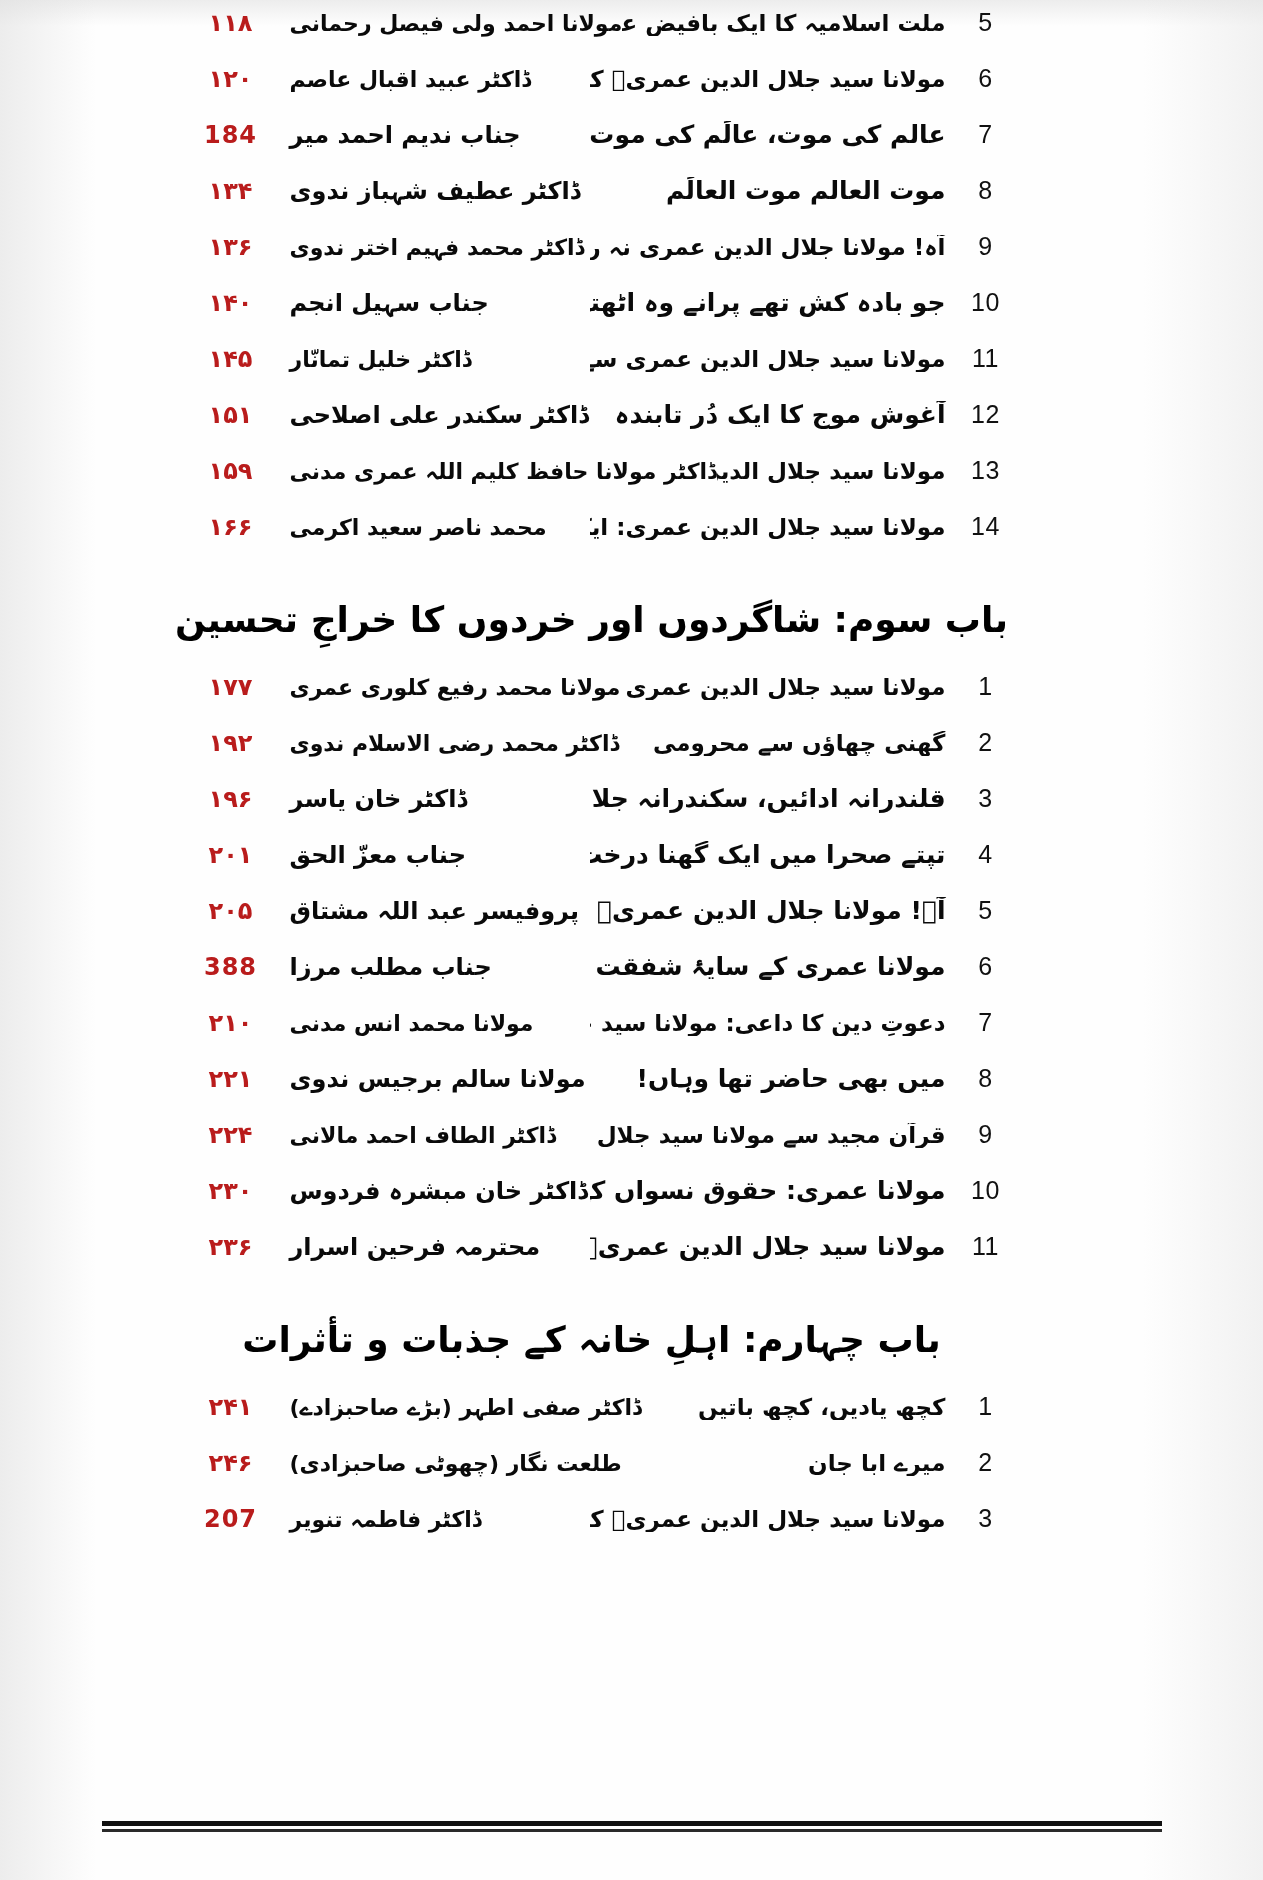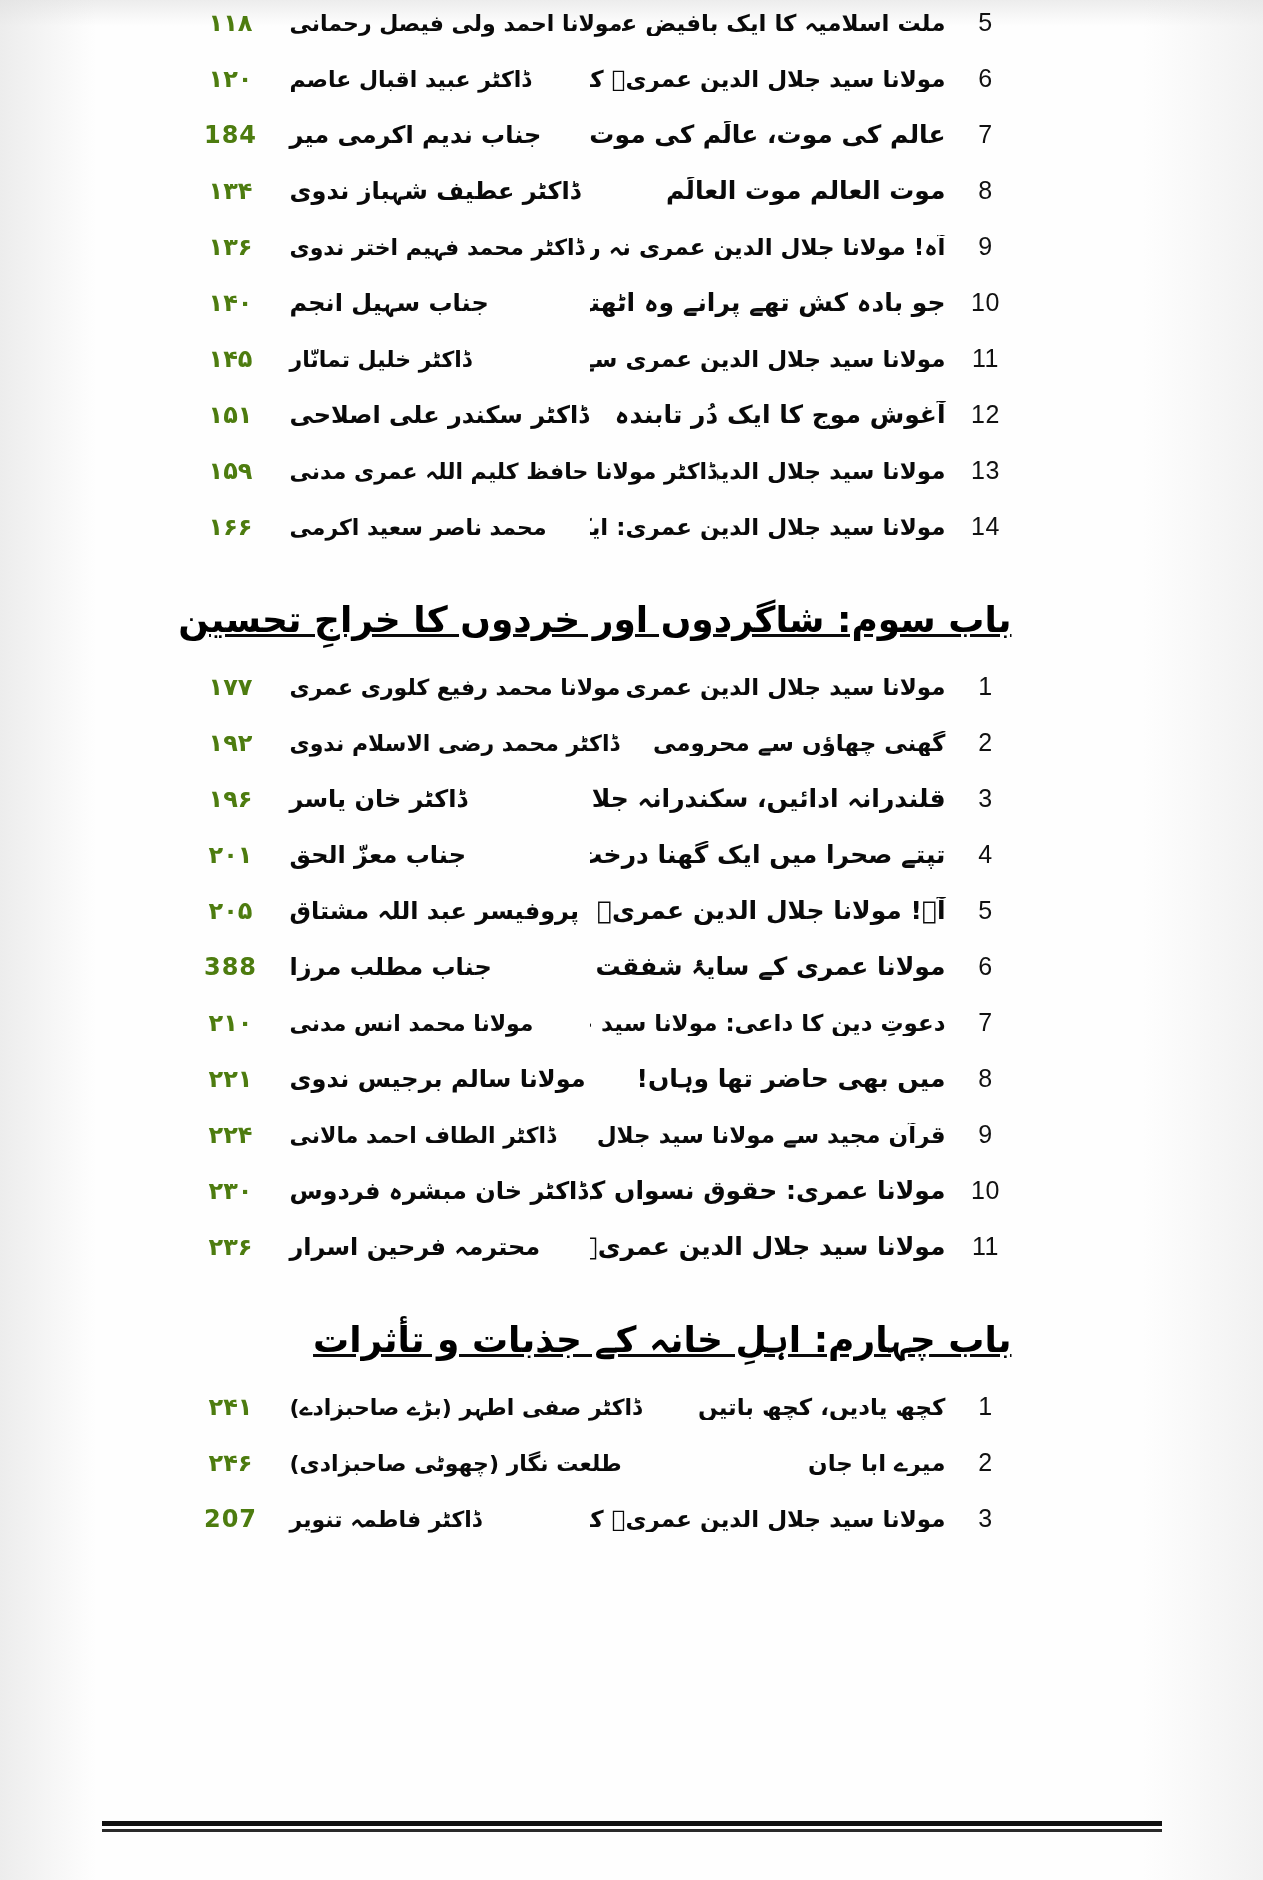--- a/index.html
+++ b/index.html
@@ -103,35 +103,35 @@
     color: #0a0a0a;
   }
 
   .page-no {
     flex: 0 0 118px;
     text-align: center;
     font-family: "DejaVu Sans", sans-serif;
     font-size: 24px;
     font-weight: 700;
     direction: rtl;
-    color: #4d7c0f;
+    color: #b91c1c;
     letter-spacing: 1px;
   }
 
   
   .row.long .author { font-size: 22px; }
   .row.long .title  { font-size: 23px; }
 
   
   .chapter {
     height: 104px;
     display: flex;
     align-items: center;
+    justify-content: center;
     direction: rtl;
-    text-decoration: underline;
   }
   .chapter-text {
     font-family: "DejaVu Sans", sans-serif;
     font-size: 36px;
     font-weight: 700;
     color: #000;
     text-align: center;
     letter-spacing: 0px;
     line-height: 1.15;
   }
@@ -179,21 +179,21 @@
       </div>
       <div class="row long">
         <div class="item-no">6</div>
         <div class="title">مولانا سید جلال الدین عمریؒ کی منکسر المزاجی</div>
         <div class="author">ڈاکٹر عبید اقبال عاصم</div>
         <div class="page-no">۱۲۰</div>
       </div>
       <div class="row">
         <div class="item-no">7</div>
         <div class="title">عالم کی موت، عالَم کی موت ہے!</div>
-        <div class="author">جناب ندیم اکرمی میر</div>
+        <div class="author">جناب ندیم احمد میر</div>
         <div class="page-no">184</div>
       </div>
       <div class="row">
         <div class="item-no">8</div>
         <div class="title">موت العالم موت العالَم</div>
         <div class="author">ڈاکٹر عطیف شہباز ندوی</div>
         <div class="page-no">۱۳۴</div>
       </div>
       <div class="row long">
         <div class="item-no">9</div>

